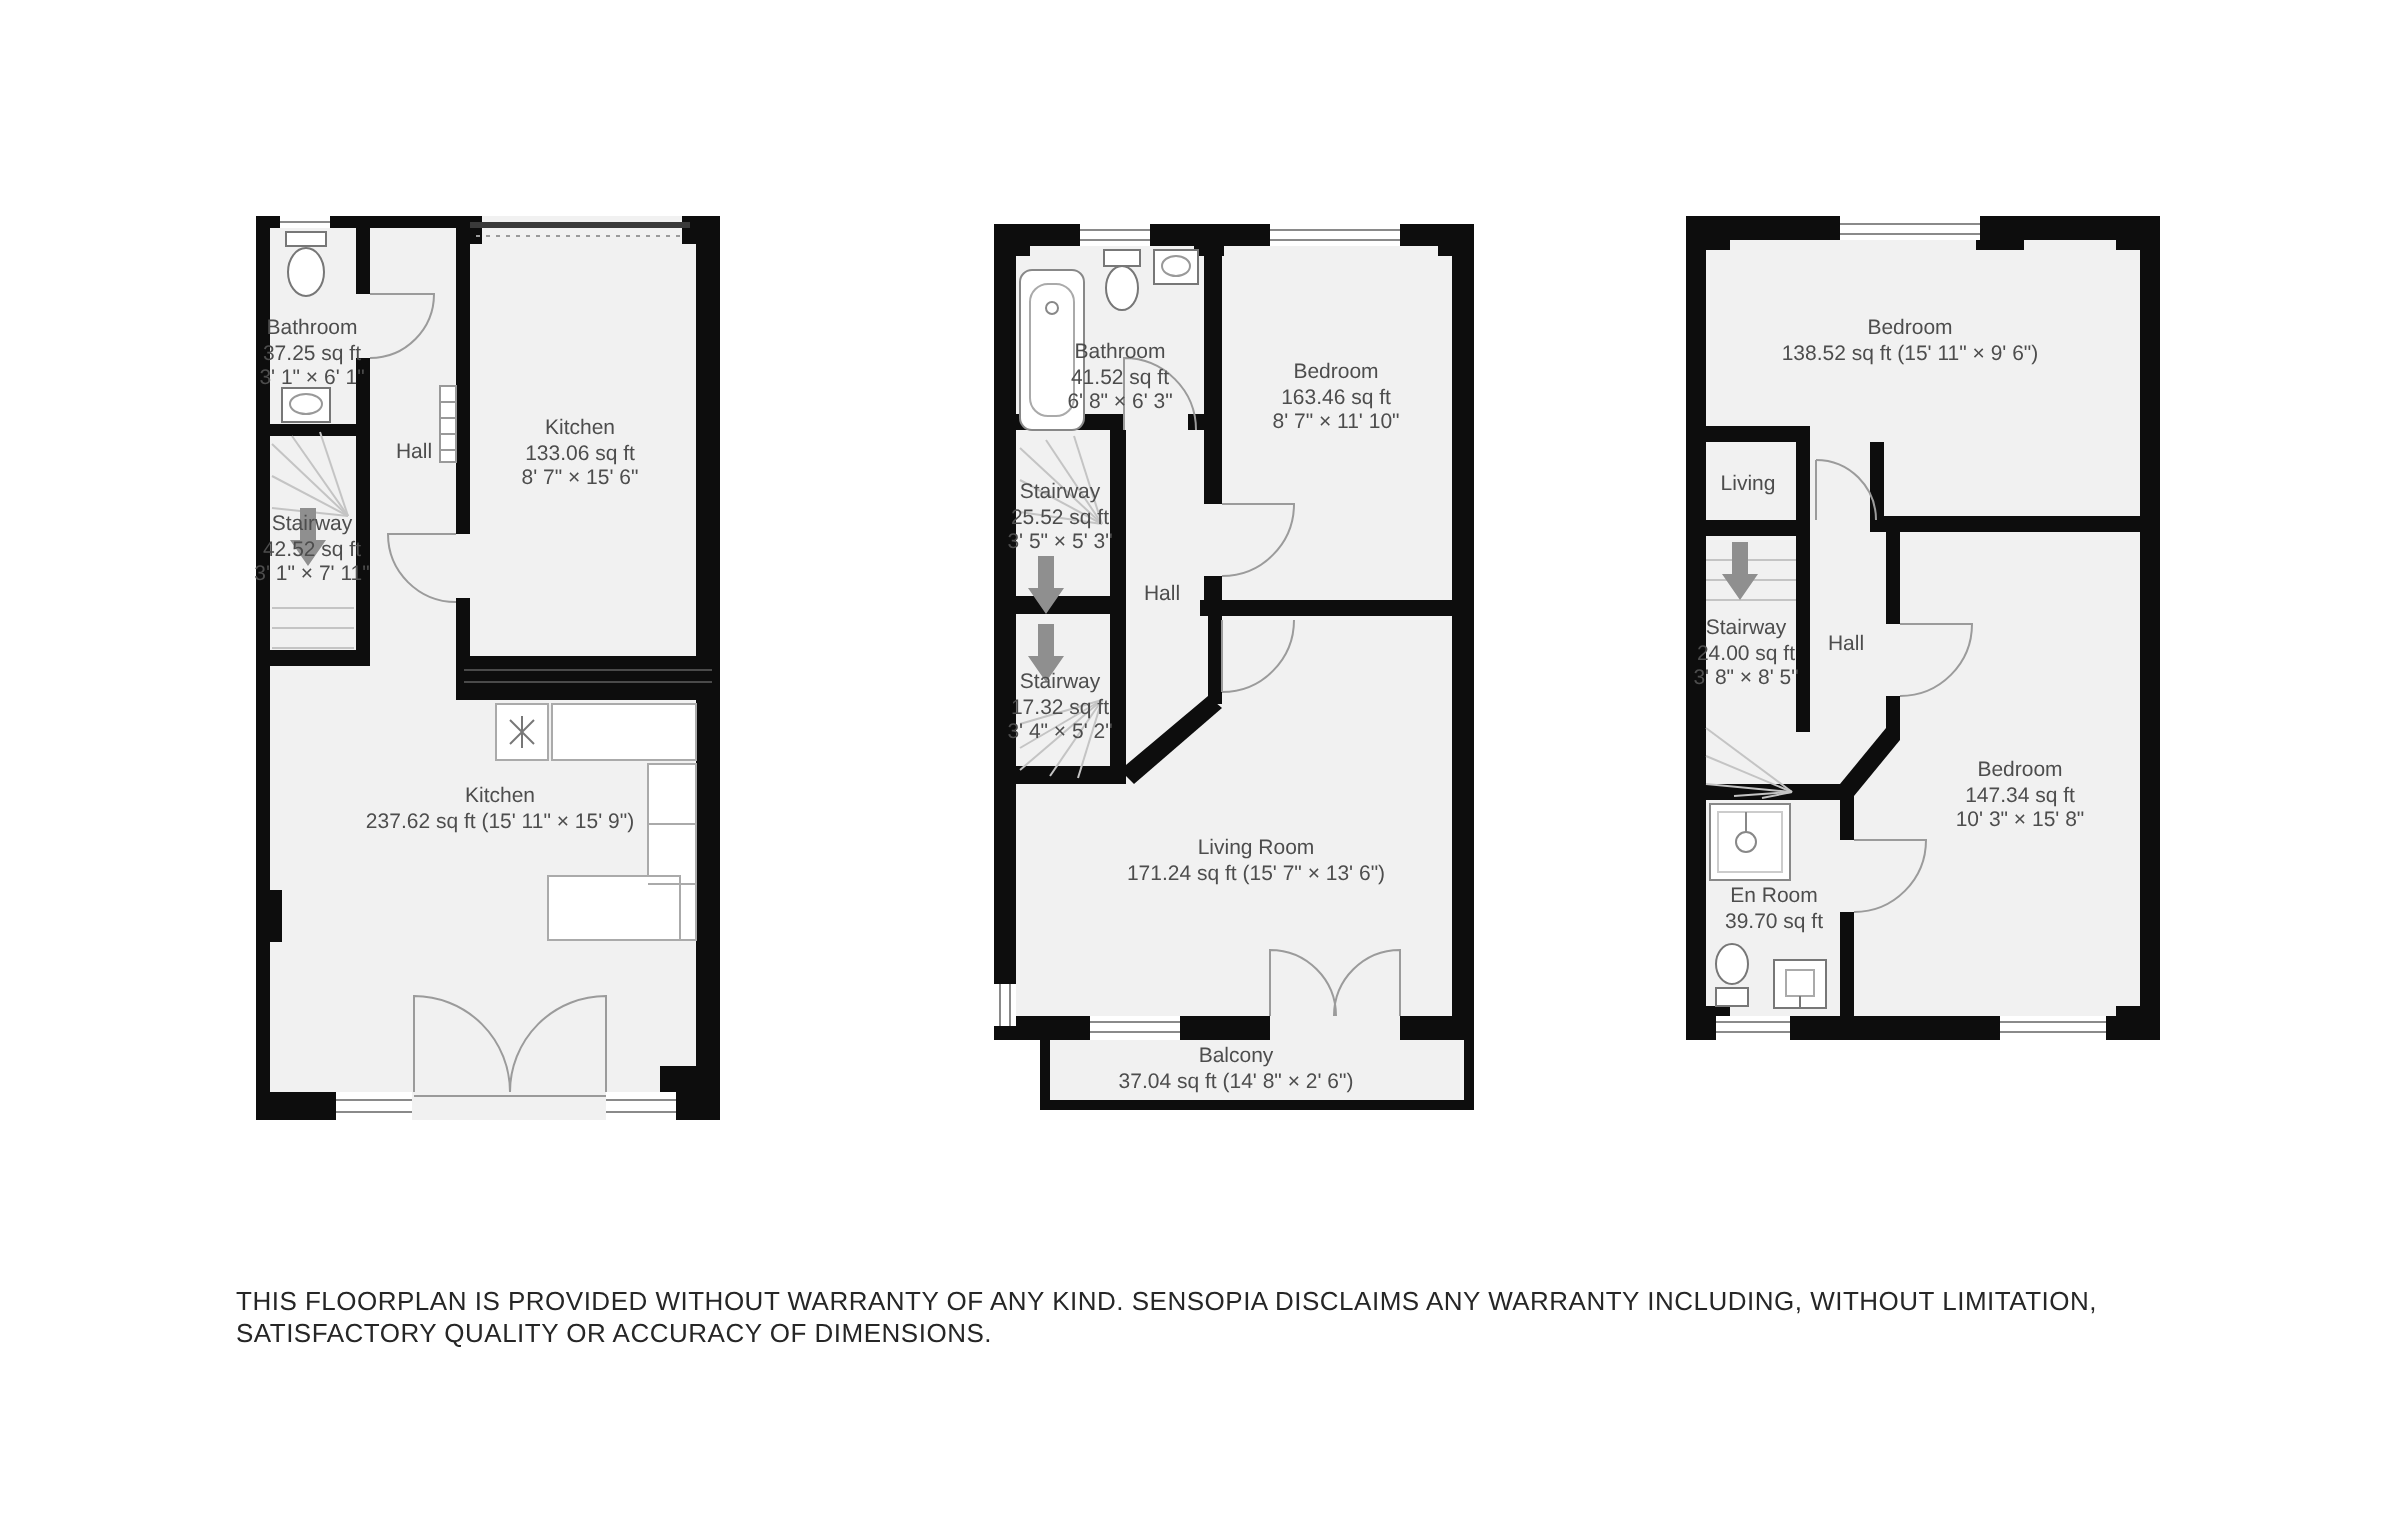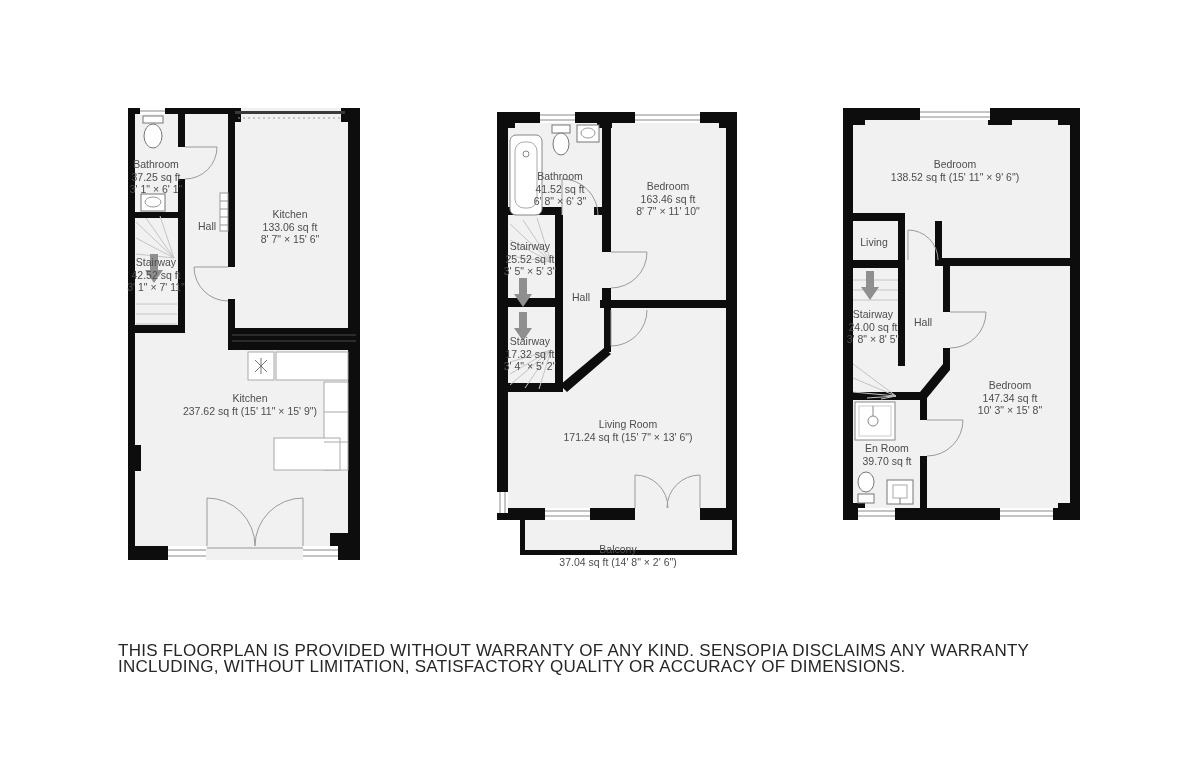--- a/index.html
+++ b/index.html
@@ -2,21 +2,21 @@
 <html><head>
 <meta charset="utf-8">
 <style>
   html,body{margin:0;padding:0;background:#ffffff;}
   .page{position:relative;width:1200px;height:764px;background:#ffffff;overflow:hidden;
         font-family:"Liberation Sans",sans-serif;}
   .floor{position:absolute;padding-left:40px;}
   .floor svg{position:absolute;left:0;top:0;display:block;}
   .lbl{position:absolute;transform:translateX(-50%);text-align:center;white-space:nowrap;
        font-size:10.5px;line-height:12.5px;color:#4d4d4d;z-index:5;}
-  .disclaimer{position:absolute;left:118px;top:643px;width:980px;font-size:17px;
+  .disclaimer{position:absolute;left:118px;top:643px;width:980px;font-size:13px;
        line-height:15.5px;color:#262626;letter-spacing:.25px;}
 </style>
 </head>
 <body>
 
 <div class="page">
 
   <div class="floor" style="left:128px;top:108px;width:232px;height:452px">
     <svg width="232" height="452" viewBox="0 0 232 452">
       <rect x="0" y="0" width="232" height="452" fill="#f1f1f1"></rect>
@@ -245,21 +245,21 @@
       <div>17.32 sq ft</div>
       <div>3' 4" × 5' 2"</div>
     </div>
     <div class="lbl" style="left:84px;top:179px">
       <div>Hall</div>
     </div>
     <div class="lbl" style="left:131px;top:306px">
       <div>Living Room</div>
       <div>171.24 sq ft (15' 7" × 13' 6")</div>
     </div>
-    <div class="lbl" style="left:121px;top:431px">
+    <div class="lbl" style="left:121px;top:410px">
       <div>Balcony</div>
       <div>37.04 sq ft (14' 8" × 2' 6")</div>
     </div>
   </div>
 
   <div class="floor" style="left:843px;top:108px;width:237px;height:412px">
     <svg width="237" height="412" viewBox="0 0 237 412">
       <rect x="0" y="0" width="237" height="412" fill="#f1f1f1"></rect>
 
       <g fill="#0d0d0d">

